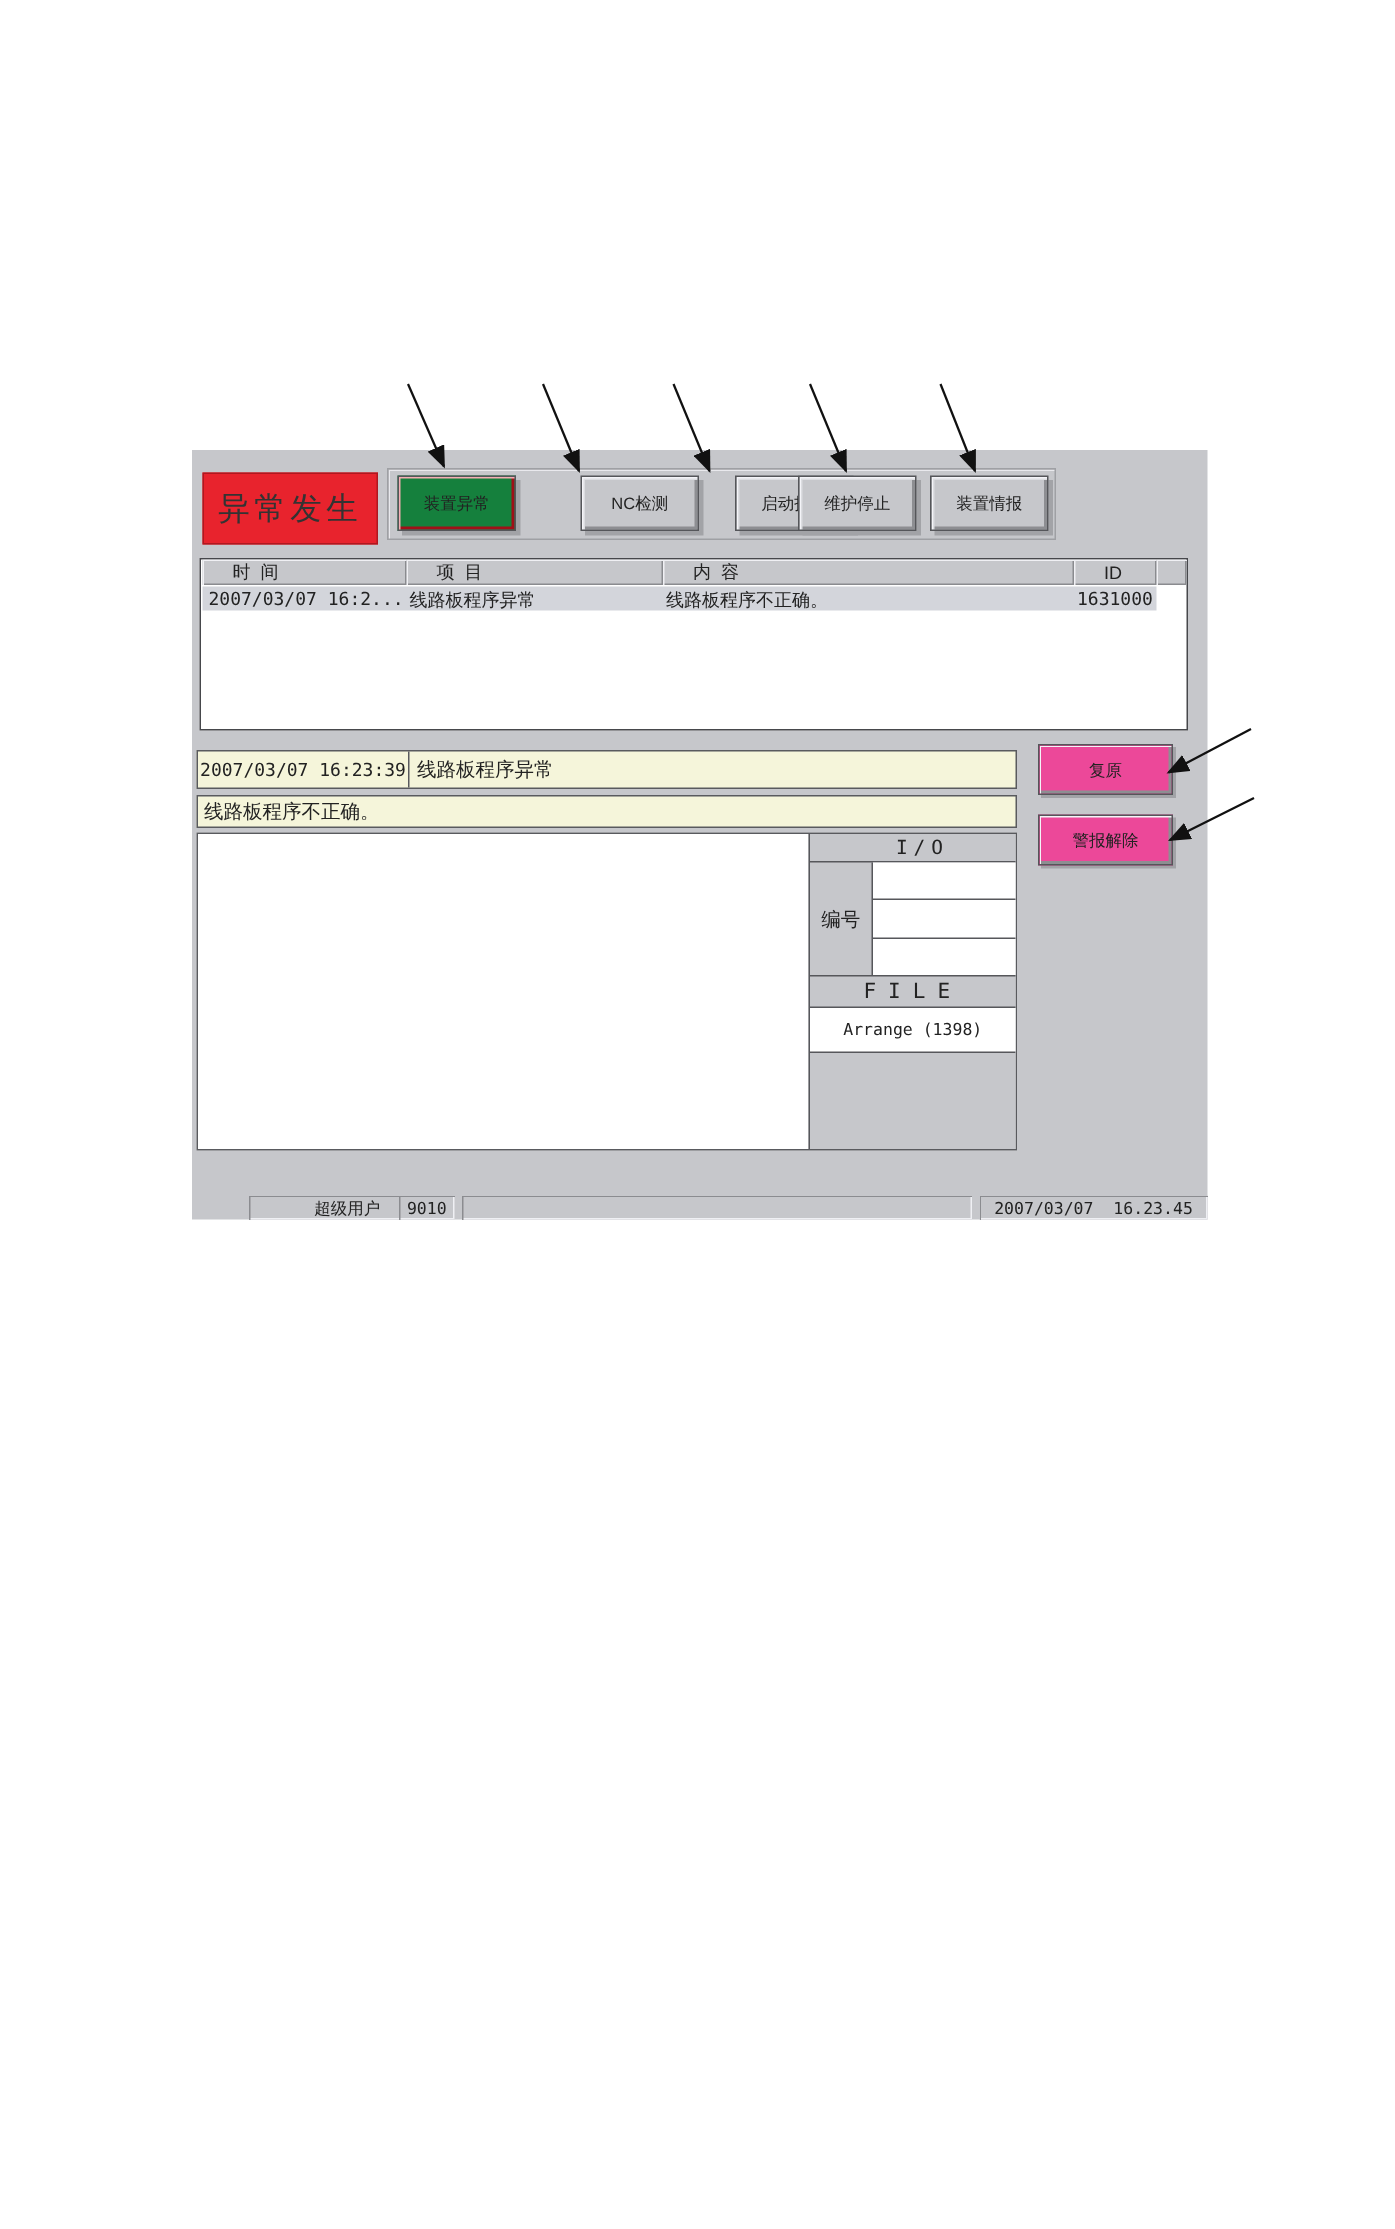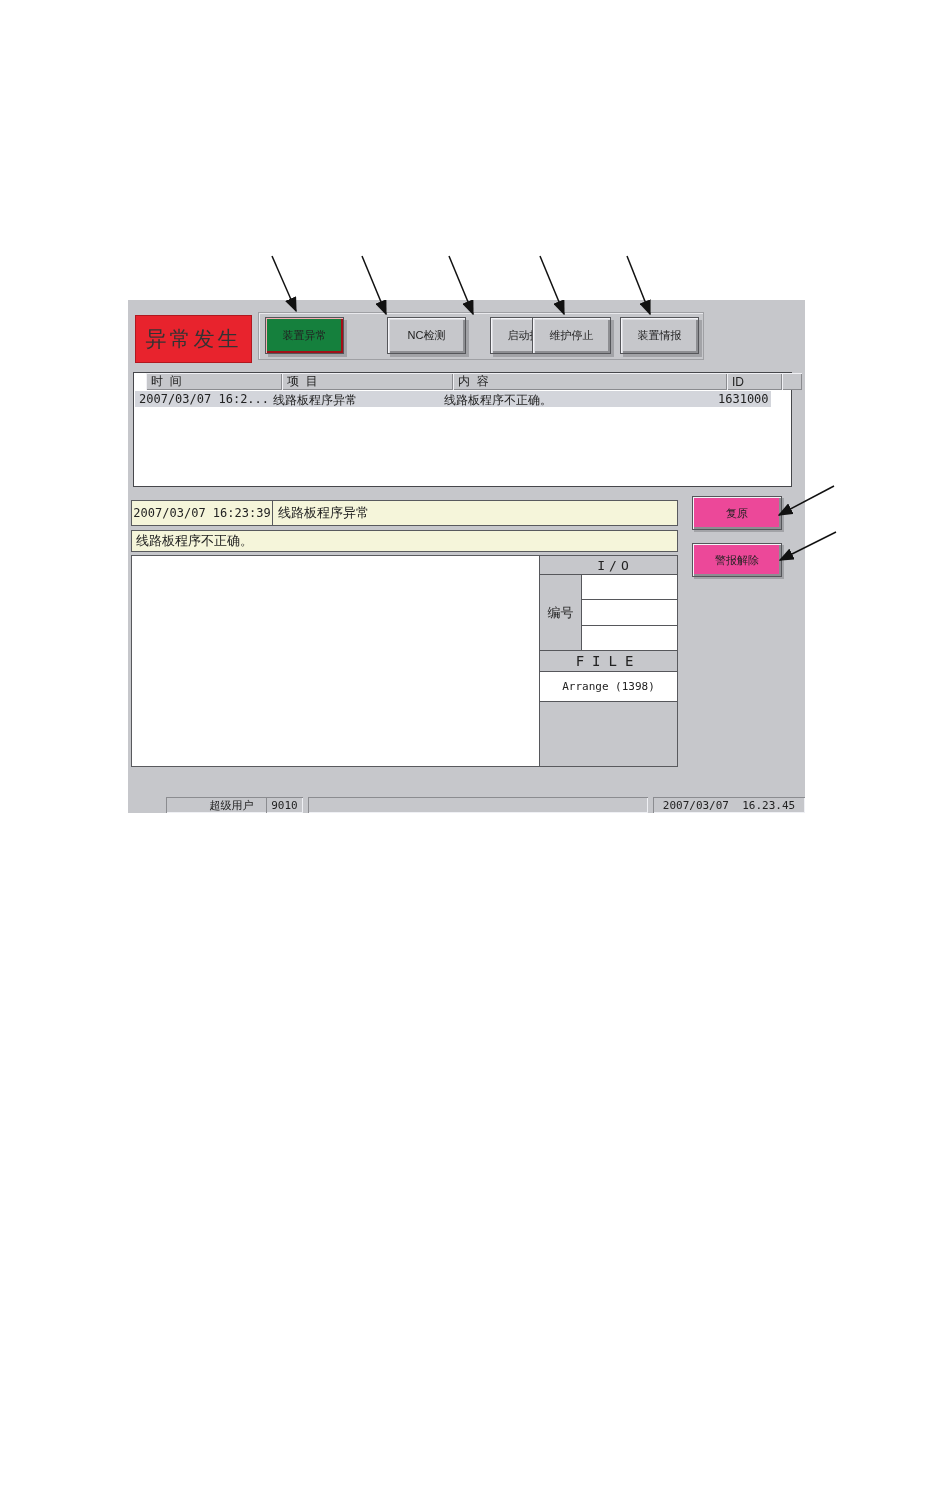--- a/index.html
+++ b/index.html
@@ -21,22 +21,22 @@
        border:1px solid #55565a;box-shadow:inset 1px 1px 0 #f4f4f8,inset 2px 2px 0 #dcdde1,
        inset -2px -2px 0 #8d8e92,3px 3px 0 #a2a3a7;
        display:flex;align-items:center;justify-content:center;font-size:11px;color:#222;
        cursor:default;white-space:pre;}
   .tab.active{background:#15803d;box-shadow:inset 1px 1px 0 #f4b0b4,inset -2px -2px 0 #a01018,3px 3px 0 #a2a3a7;}
 
   .alarm-table{position:absolute;left:5px;top:72px;width:659px;height:115px;background:#ffffff;
                border:1px solid #46474b;box-sizing:border-box;}
   .th{position:absolute;top:0;height:17px;background:#c6c7cb;
       box-shadow:inset 1px 1px 0 #f0f0f4,inset -1px -1px 0 #8a8b8f;
-      font-size:12px;display:flex;align-items:center;padding-left:5px;box-sizing:border-box;
-      white-space:pre;margin-left:11px;}
+      font-size:12px;display:flex;align-items:center;padding-left:20px;box-sizing:border-box;
+      white-space:pre;}
   .row{position:absolute;left:1px;top:18px;width:636px;height:16px;background:#d3d5db;}
   .cell{position:absolute;top:1px;font-size:12px;white-space:pre;}
 
   .ybar{position:absolute;background:#f5f5da;border:1px solid #595a5e;box-sizing:border-box;
         font-size:12px;display:flex;align-items:center;}
   .ybar1{left:3px;top:200px;width:547px;height:26px;}
   .ybar1 .tcell{width:141px;height:100%;border-right:1px solid #595a5e;display:flex;
                 align-items:center;justify-content:center;font-size:12px;box-sizing:border-box;}
   .ybar1 .icell{flex:1;padding-left:5px;font-size:13px;}
   .ybar2{left:3px;top:230px;width:547px;height:22px;padding-left:4px;box-sizing:border-box;font-size:13px;}

